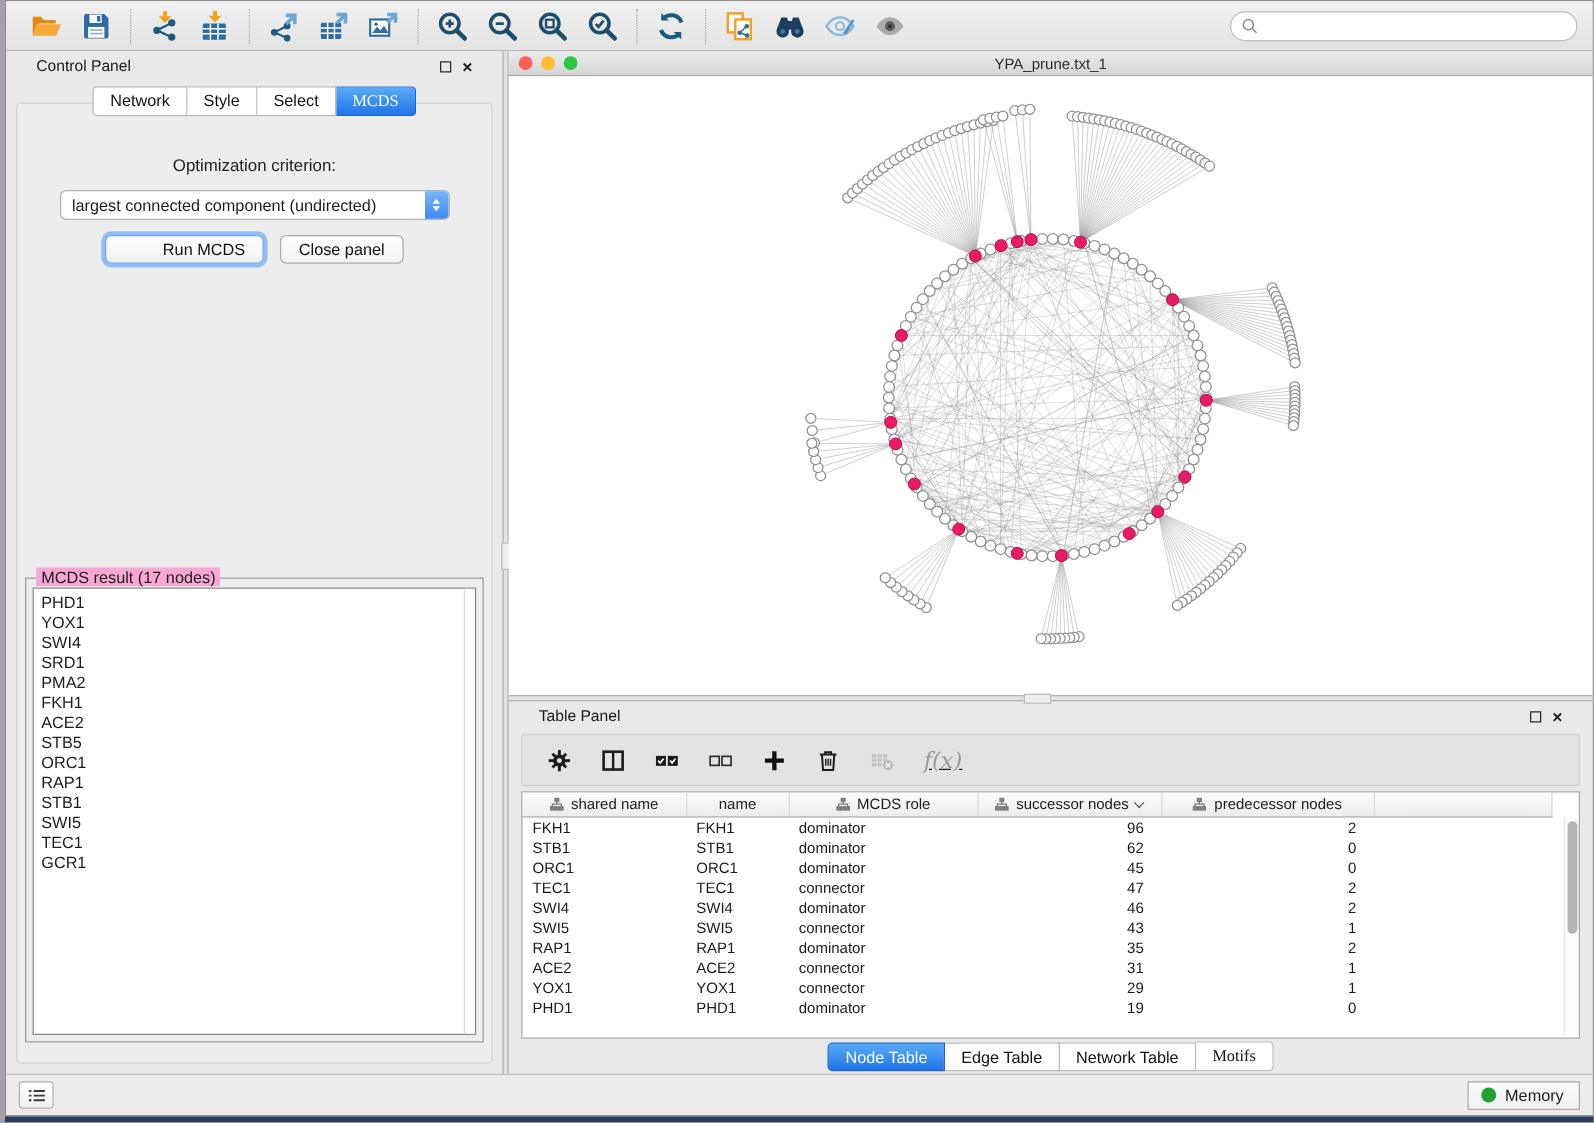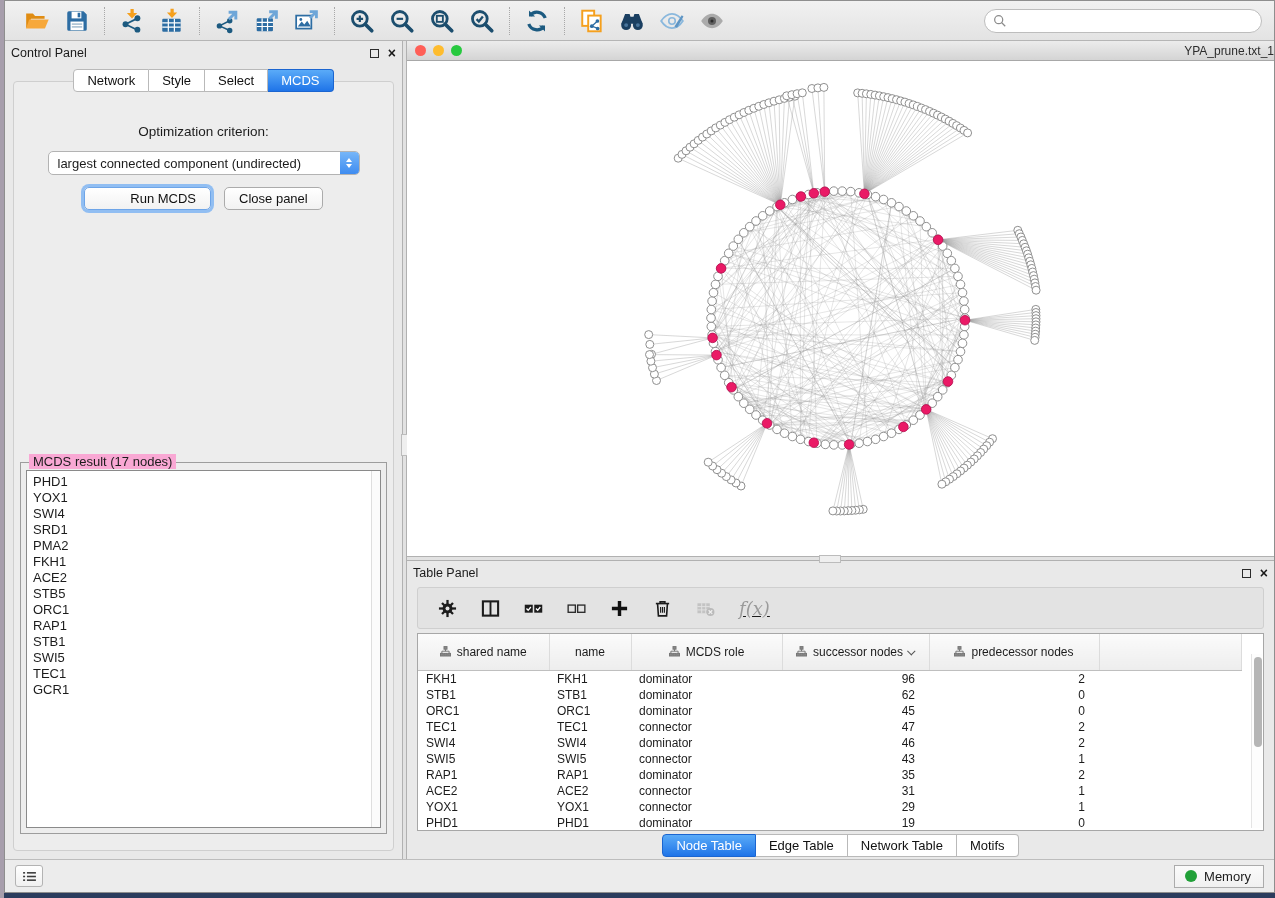--- a/index.html
+++ b/index.html
@@ -24,28 +24,28 @@
     border-radius:12px; display:flex; align-items:center; padding:0 8px; }
   .tb-search svg { width:14px; height:14px; margin-right:6px; }
   .tb-search input { border:none; outline:none; flex:1; font-size:13px; background:transparent;
     font-family:"Liberation Sans","DejaVu Sans",sans-serif; }
 
   
   .main-area { flex:1; display:flex; min-height:0; }
 
   
   .control-panel { width:397px; flex:0 0 397px; background:#e9e9e9; display:flex; flex-direction:column; }
-  .panel-header { height:24px; flex:0 0 24px; display:flex; align-items:center; padding:0 6px; font-size:12.5px; color:#1a1a1a; }
+  .panel-header { height:24px; flex:0 0 24px; display:flex; align-items:center; padding:0 24px; font-size:12.5px; color:#1a1a1a; }
   .panel-header .ph-icons { margin-left:auto; display:flex; align-items:center; gap:9px; }
   .wfloat { width:9px; height:9px; border:1.5px solid #2b2b2b; display:inline-block; }
   .wclose { font-weight:bold; font-size:14px; line-height:10px; color:#1a1a1a; }
   .cp-tabs { display:flex; justify-content:center; margin-top:4px; position:relative; z-index:2; }
   .tab { background:#fff; border:1px solid #b9b9b9; border-left:none; padding:3px 13px; font-size:13px; color:#111; cursor:default; }
   .tab:first-child { border-left:1px solid #b9b9b9; border-radius:4px 0 0 4px; }
-  .tab:last-child { border-radius:0 4px 4px 0; }
+  .tab:last-child { border-radius:0 4px 4px 0;font-family:Liberation Serif, serif; }
   .tab.active { background:linear-gradient(#5aabf8,#1f74e8); border-color:#1b65d0; color:#fff; }
   .cp-content { flex:1; margin:-11px 8px 8px 8px; border:1px solid #cfcfcf; border-radius:4px;
     background:#ededed; padding-top:28px; display:flex; flex-direction:column; min-height:0; }
   .opt-label { text-align:center; font-size:13.5px; margin-top:14px; }
   .criterion-select { width:312px; height:24px; margin:12px auto 0 auto; background:#fff; border:1px solid #b3b3b3;
     border-radius:5px; display:flex; align-items:center; overflow:hidden; cursor:default; }
   .criterion-select .sel-value { flex:1; padding-left:9px; font-size:13px; white-space:nowrap; }
   .sel-stepper { width:19px; height:24px; background:linear-gradient(#79b8f9,#3c8af0); display:flex;
     flex-direction:column; align-items:center; justify-content:center; gap:2px; }
   .tri-up { width:0; height:0; border-left:3.5px solid transparent; border-right:3.5px solid transparent; border-bottom:4.5px solid #fff; }
@@ -68,35 +68,35 @@
   .h-split { height:5px; flex:0 0 5px; background:#e2e2e2; border-top:1px solid #b1b1b1; border-bottom:1px solid #b1b1b1; position:relative; }
   .h-split .grip { position:absolute; left:412px; top:-2px; height:8px; width:22px; background:#efefef; border:1px solid #bcbcbc; }
 
   
   .right-col { flex:1; display:flex; flex-direction:column; min-width:0; }
   .network-window { height:515px; flex:0 0 515px; display:flex; flex-direction:column; border-bottom:1px solid #9a9a9a; }
   .net-titlebar { height:20px; flex:0 0 20px; background:linear-gradient(#ececec,#d4d4d4); border-bottom:1px solid #a8a8a8;
     display:flex; align-items:center; padding:0 8px; position:relative; }
   .traffic { display:flex; gap:7px; }
   .light { width:11px; height:11px; border-radius:50%; }
-  .net-title { position:absolute; left:0; right:0; text-align:right; font-size:12px; color:#2d2d2d; }
+  .net-title { position:absolute; left:0; right:0; text-align:center; font-size:12px; color:#2d2d2d; }
   .net-canvas { flex:1; background:#fff; position:relative; }
   .net-canvas svg { width:100%; height:100%; display:block; }
 
   
   .table-panel { flex:1; background:#e9e9e9; display:flex; flex-direction:column; min-height:0; }
   .tp-toolbar { margin:2px 10px 4px 10px; height:42px; flex:0 0 42px; background:#e3e3e3; border:1px solid #cfcfcf;
     border-radius:3px; display:flex; align-items:center; gap:24px; padding:0 0 0 20px; }
   .tp-btn { display:flex; align-items:center; justify-content:flex-end; cursor:default;text-decoration:underline; }
   .tp-btn svg { width:19px; height:19px; }
   .tp-btn.disabled svg { opacity:.45; }
   .fx { font-family:"DejaVu Serif","Liberation Serif",serif; font-style:italic; font-size:18px; color:#9a9a9a; }
   .table-wrap { flex:1; margin:0 10px; background:#fff; border:1px solid #a7a7a7; position:relative; overflow:hidden; min-height:0; }
   table.node-table { border-collapse:collapse; table-layout:fixed; width:824px; font-size:12px; }
-  .node-table th { height:36px; background:linear-gradient(#fbfbfb,#ededed); border-right:1px solid #dcdcdc;
+  .node-table th { height:19px; background:linear-gradient(#fbfbfb,#ededed); border-right:1px solid #dcdcdc;
     border-bottom:1px solid #bfbfbf; font-weight:normal; font-size:12px; padding:0 4px; }
   .node-table th .h-inner { display:flex; align-items:center; justify-content:center; gap:6px; }
   .node-table th svg { width:11px; height:11px; flex:0 0 11px; }
   .chev { width:6px; height:6px; border-left:1.5px solid #555; border-bottom:1.5px solid #555; transform:rotate(-45deg) translateY(-1px); }
   .node-table td { padding:1px 8px; white-space:nowrap; height:16px; }
   .node-table td.num { text-align:right; padding-right:14px; }
   .tbl-scroll { position:absolute; right:1px; top:20px; bottom:2px; width:11px; background:#fdfdfd; border-left:1px solid #e4e4e4; }
   .tbl-thumb { position:absolute; top:3px; left:1.5px; width:8px; height:90px; border-radius:4px; background:#b5b5b5; }
   .tp-tabs { height:28px; flex:0 0 28px; display:flex; justify-content:center; align-items:center; }
 

